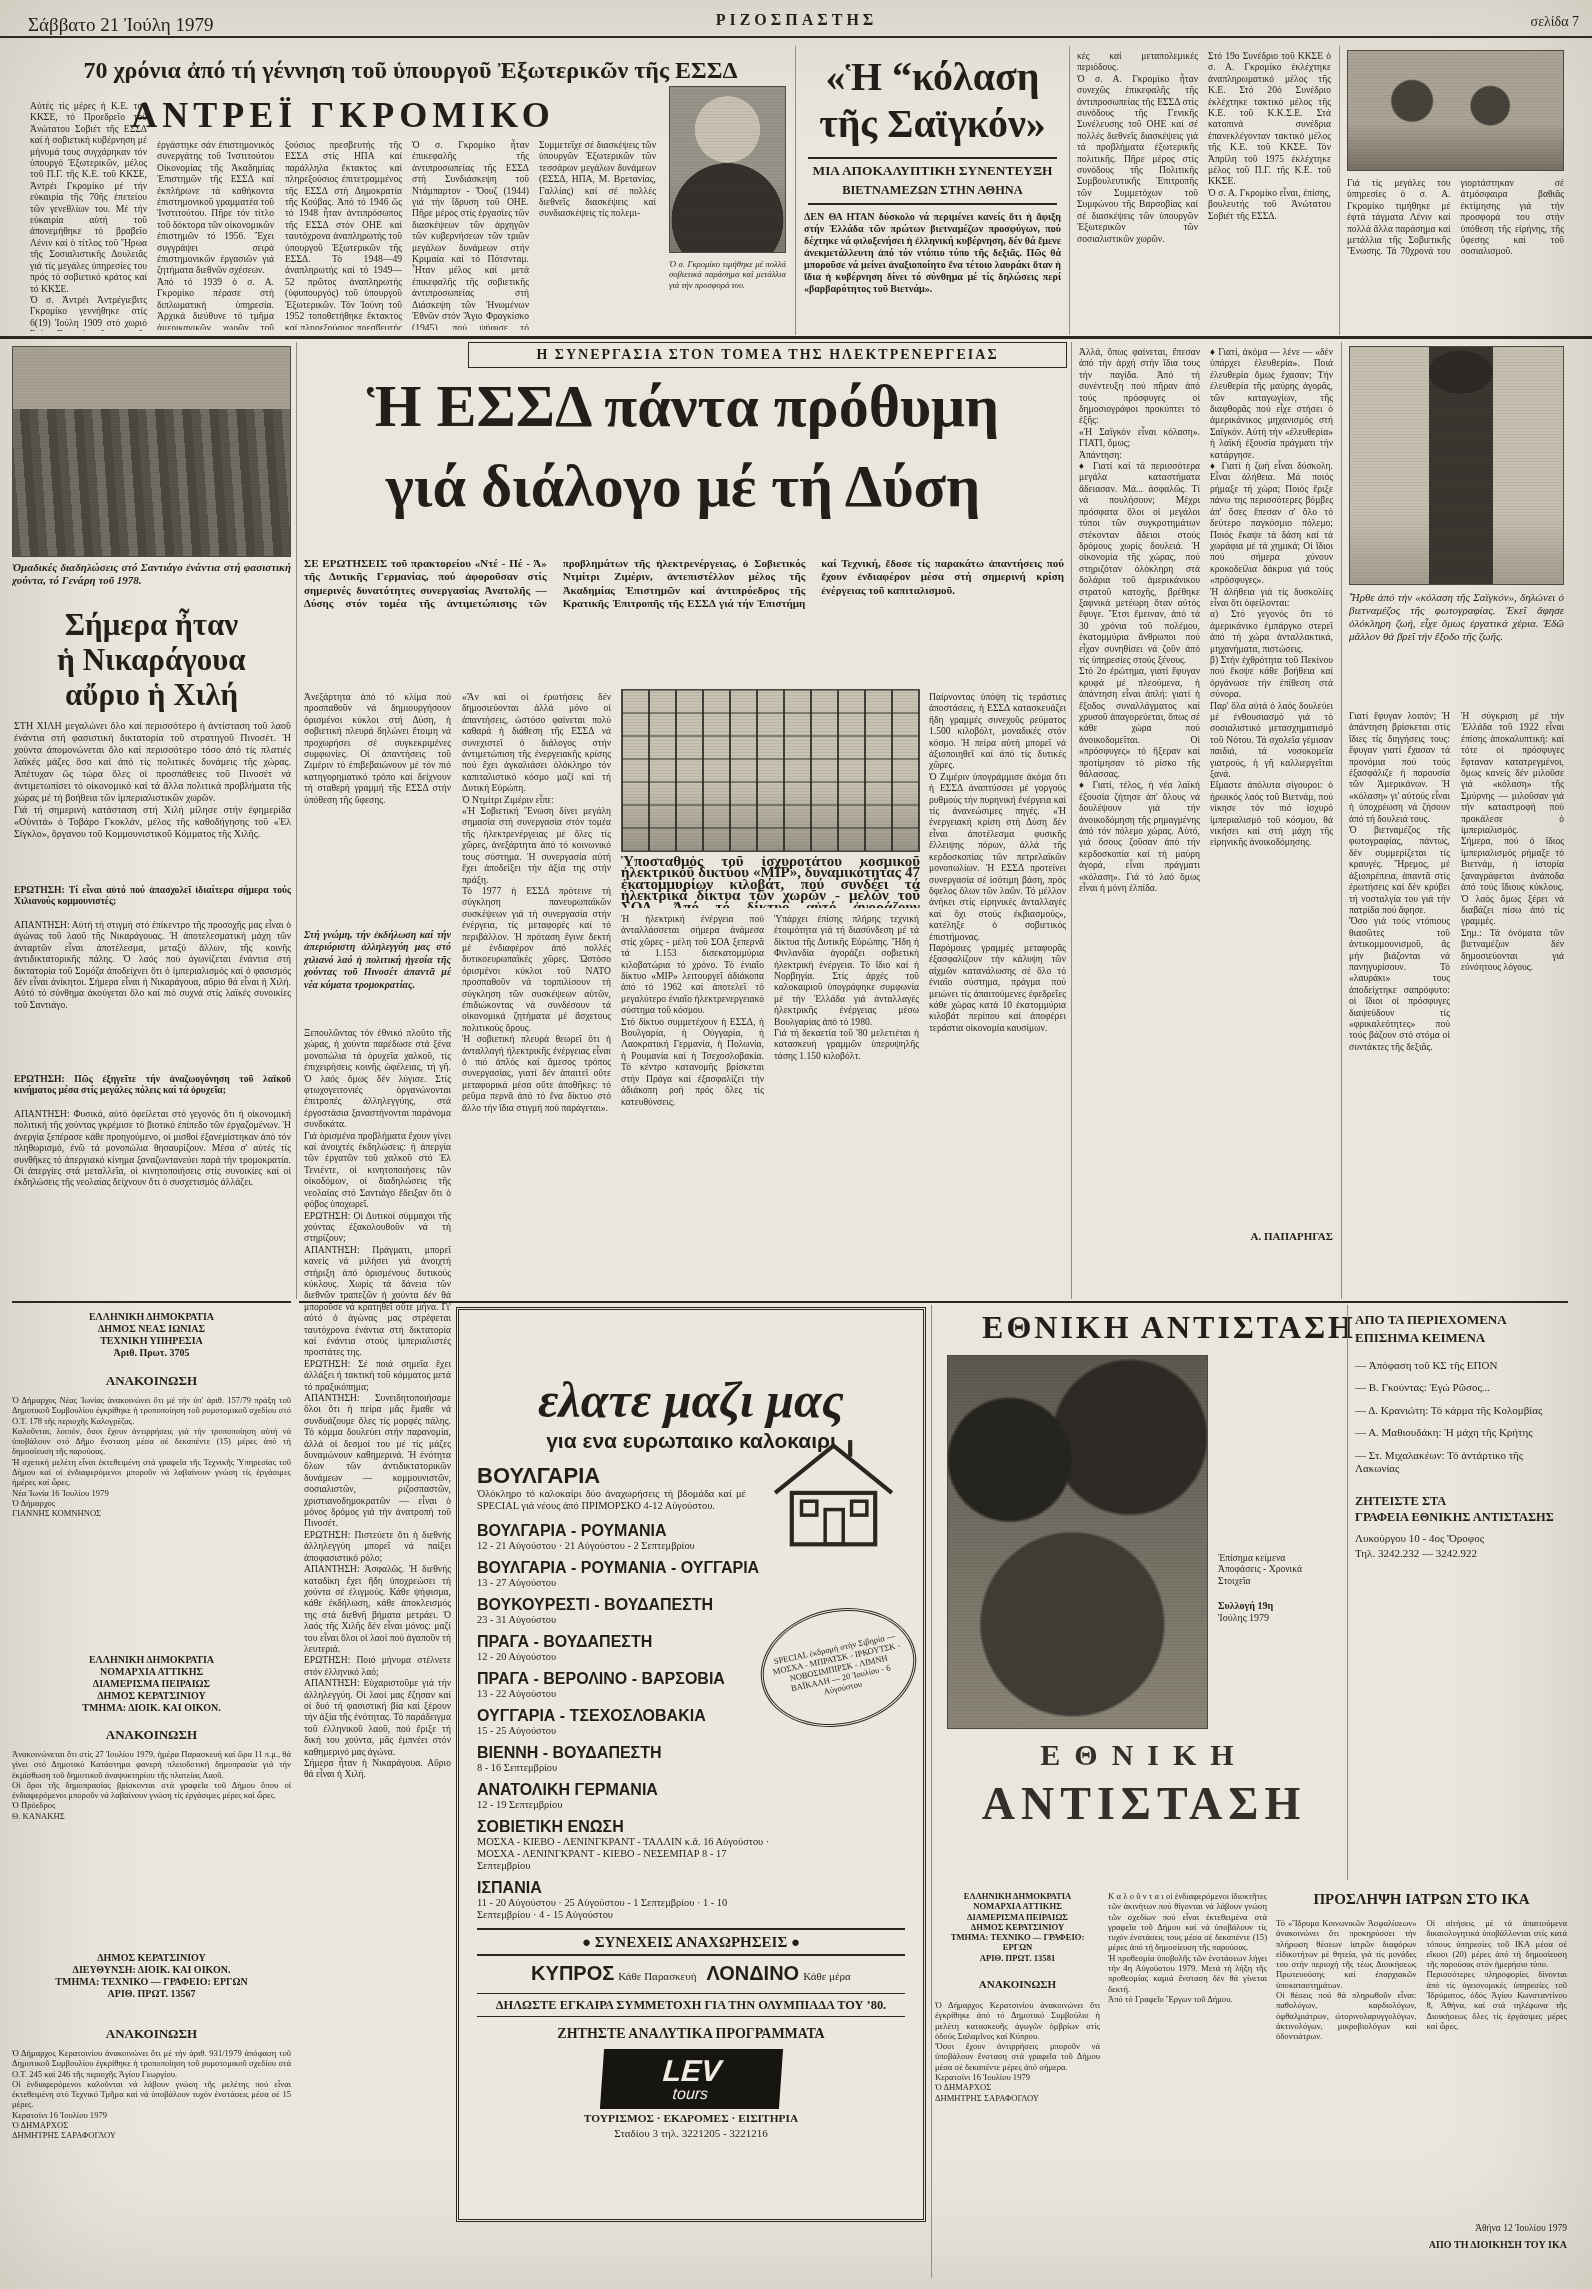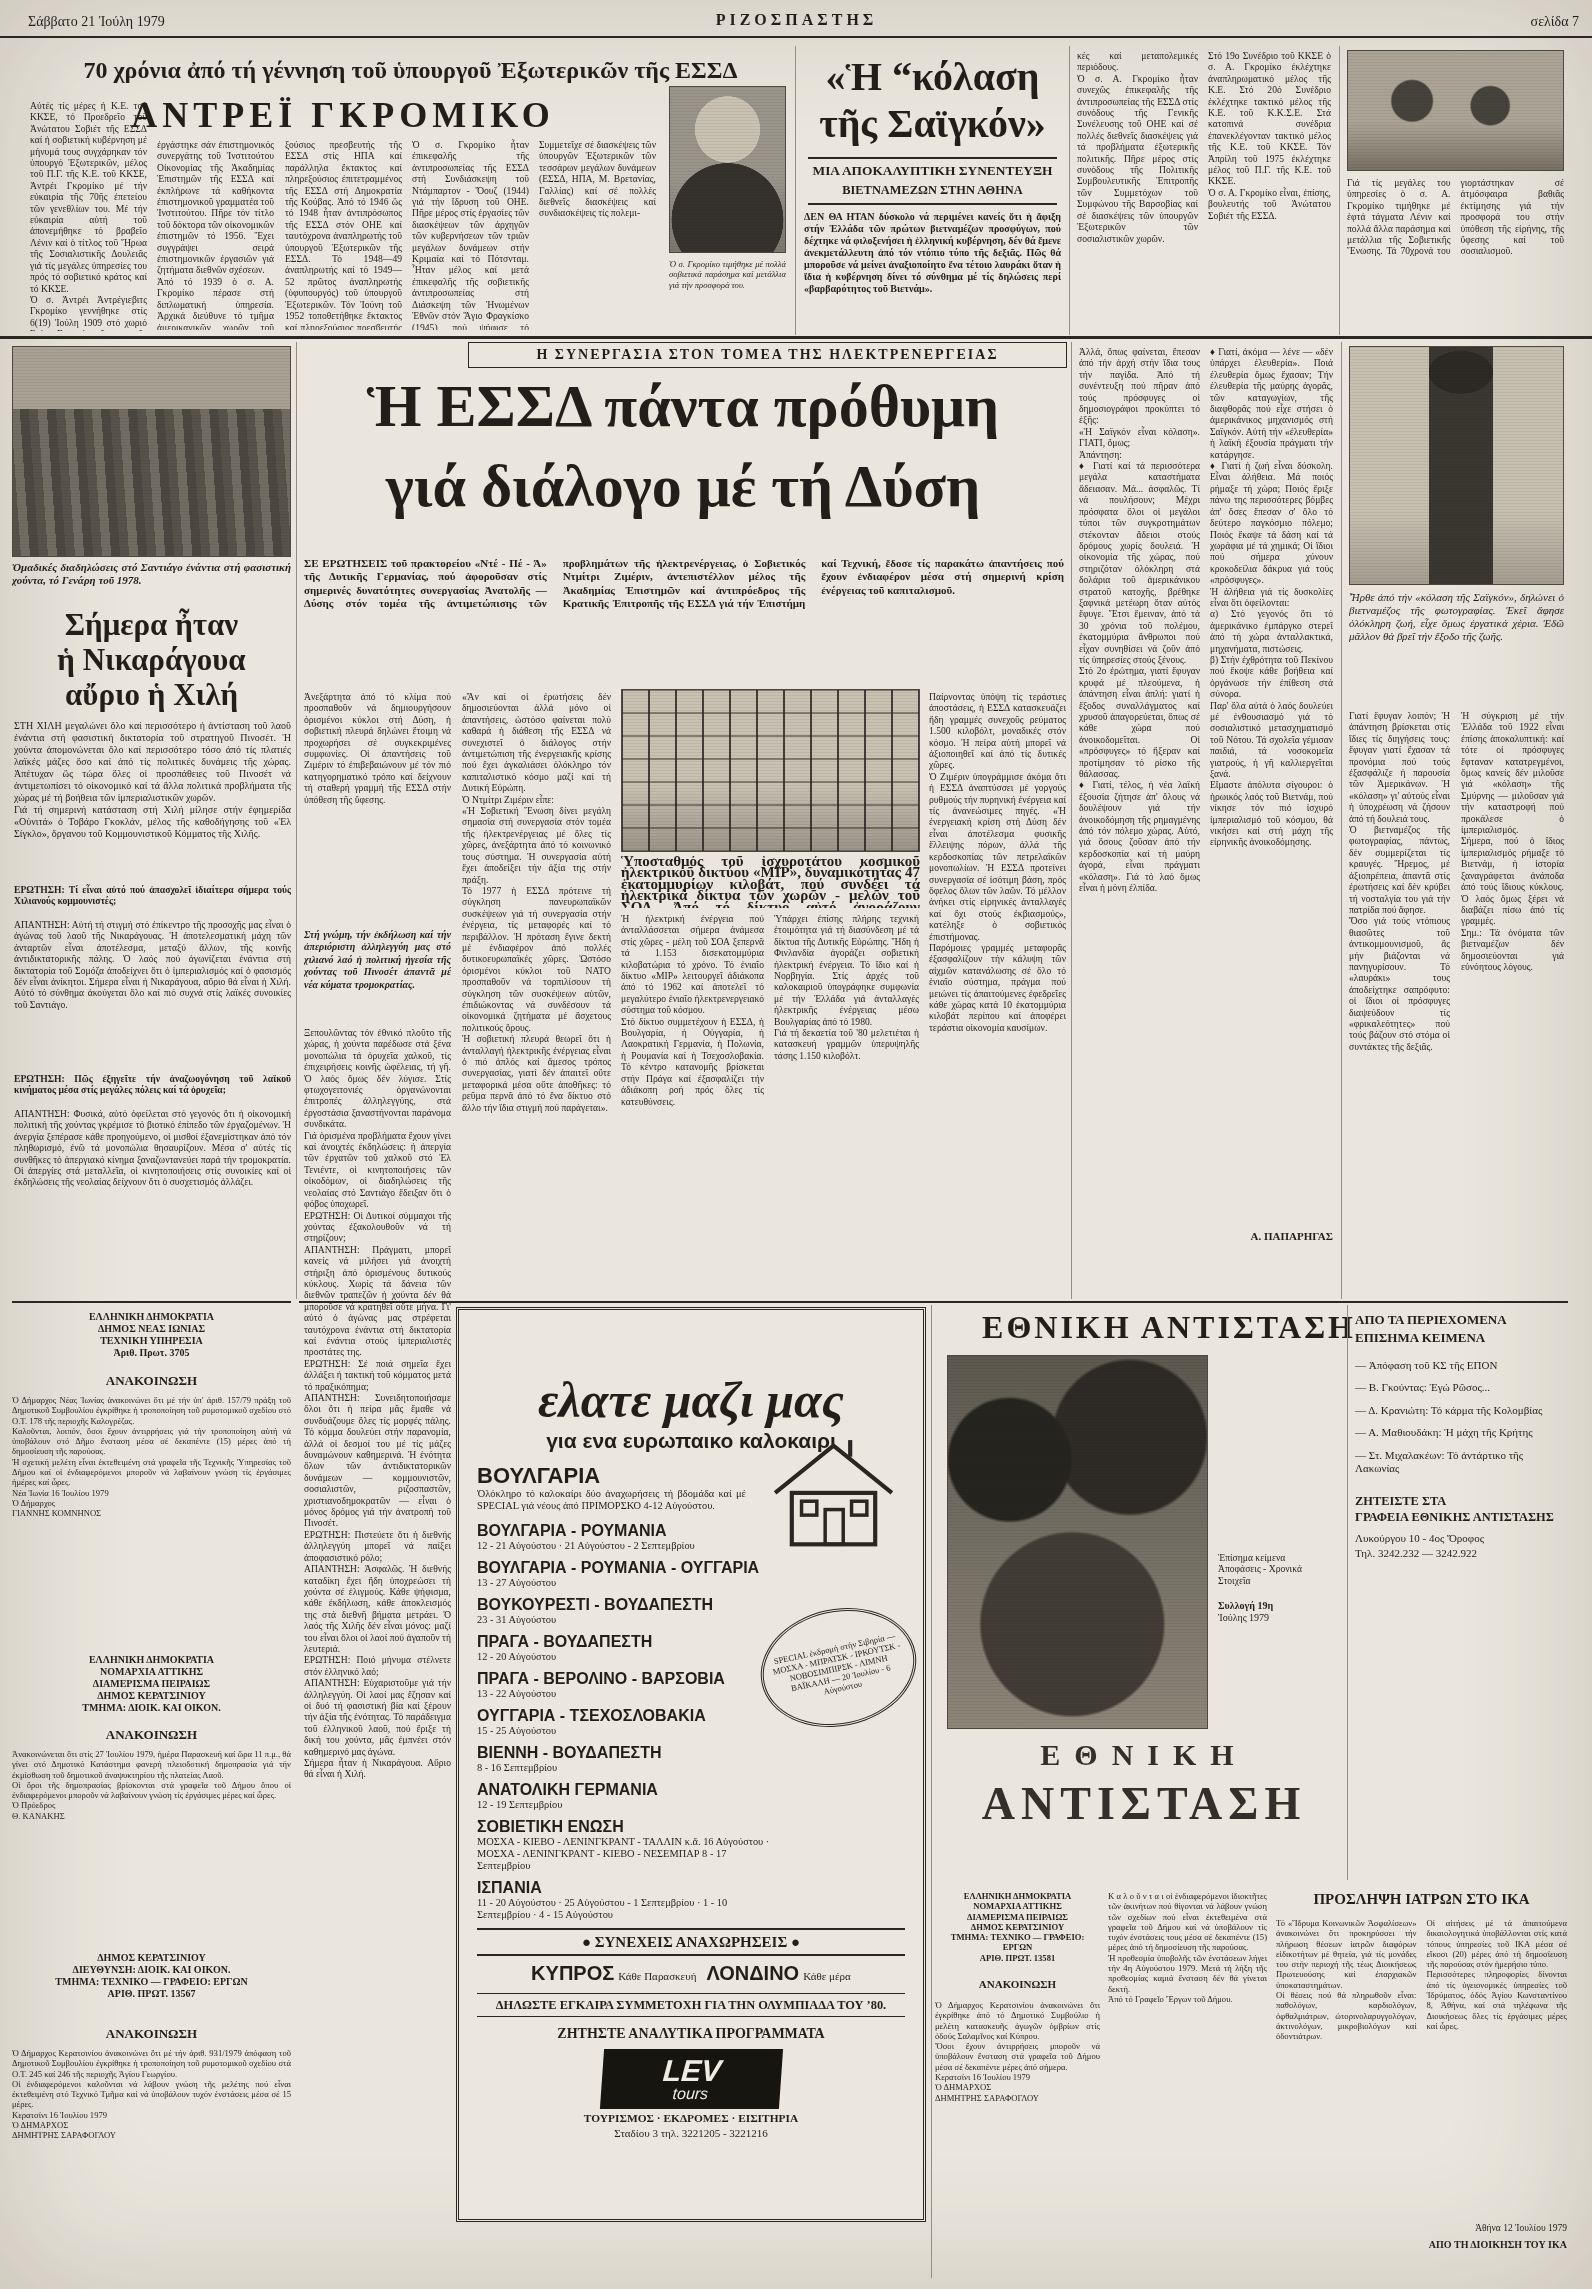--- a/index.html
+++ b/index.html
@@ -57,21 +57,21 @@
           display:flex;flex-direction:column;align-items:center;justify-content:center;transform:skewX(-4deg);}
   .stamp{position:absolute;border:3px double #2b2823;border-radius:50%;transform:rotate(-12deg);
          display:flex;align-items:center;justify-content:center;padding:8px;box-sizing:border-box;}
   .res-item{font-size:11px;line-height:13.4px;margin:0 0 9px 0;}
 </style>
 </head>
 <body>
 
 <div id="paper">
 
-  <div class="t abs" style="left:28px;top:14px;width:239px;font-size:14px;">Σάββατο 21 Ἰούλη 1979</div>
+  <div class="t abs" style="left:28px;top:14px;width:239px;font-size:19px;">Σάββατο 21 Ἰούλη 1979</div>
   <div class="t abs c b" style="left:687px;top:11px;width:219px;font-size:16px;letter-spacing:4px;">ΡΙΖΟΣΠΑΣΤΗΣ</div>
   <div class="t abs" style="left:1479px;top:14px;width:100px;font-size:14px;text-align:right;">σελίδα 7</div>
   <div class="hr" style="left:0;top:36px;width:1592px;height:2px;"></div>
 
   <div class="t abs c b" style="left:30px;top:56px;width:761px;font-size:24px;line-height:28px;white-space:normal;">70 χρόνια ἀπό τή γέννηση τοῦ ὑπουργοῦ Ἐξωτερικῶν τῆς ΕΣΣΔ</div>
   <div class="t abs c b" style="left:129px;top:94px;width:428px;font-size:36px;letter-spacing:5px;">ΑΝΤΡΕΪ ΓΚΡΟΜΙΚΟ</div>
 
   <div class="t abs j f9" style="left:30px;top:100px;width:117px;height:231px;">Αὐτές τίς μέρες ἡ Κ.Ε. τοῦ ΚΚΣΕ, τό Προεδρεῖο τοῦ Ἀνώτατου Σοβιέτ τῆς ΕΣΣΔ καί ἡ σοβιετική κυβέρνηση μέ μήνυμά τους συγχάρηκαν τόν ὑπουργό Ἐξωτερικῶν, μέλος τοῦ Π.Γ. τῆς Κ.Ε. τοῦ ΚΚΣΕ, Ἀντρέι Γκρομίκο μέ τήν εὐκαιρία τῆς 70ῆς ἐπετείου τῶν γενεθλίων του. Μέ τήν εὐκαιρία αὐτή τοῦ ἀπονεμήθηκε τό βραβεῖο Λένιν καί ὁ τίτλος τοῦ Ἥρωα τῆς Σοσιαλιστικῆς Δουλειᾶς γιά τίς μεγάλες ὑπηρεσίες του πρός τό σοβιετικό κράτος καί τό ΚΚΣΕ.
 Ὁ σ. Ἀντρέι Ἀντρέγιεβιτς Γκρομίκο γεννήθηκε στίς 6(19) Ἰούλη 1909 στό χωριό Στάρε Γκρομίκι τῆς περιοχῆς Γκόμελ. Μέλος τοῦ ΚΚΣΕ ἔγινε τό 1931.
 Τό 1932 τέλειωσε τίς σπουδές του στό Οἰκονομικό Ἰνστιτοῦτο. Ἀπό τό 1932—36 ἔκανε μεταπτυχιακές σπουδές (ἀσπιραντούρα) στίς οἰκονομικές ἐπιστῆμες. Ἀπό τό 1936—39</div>

